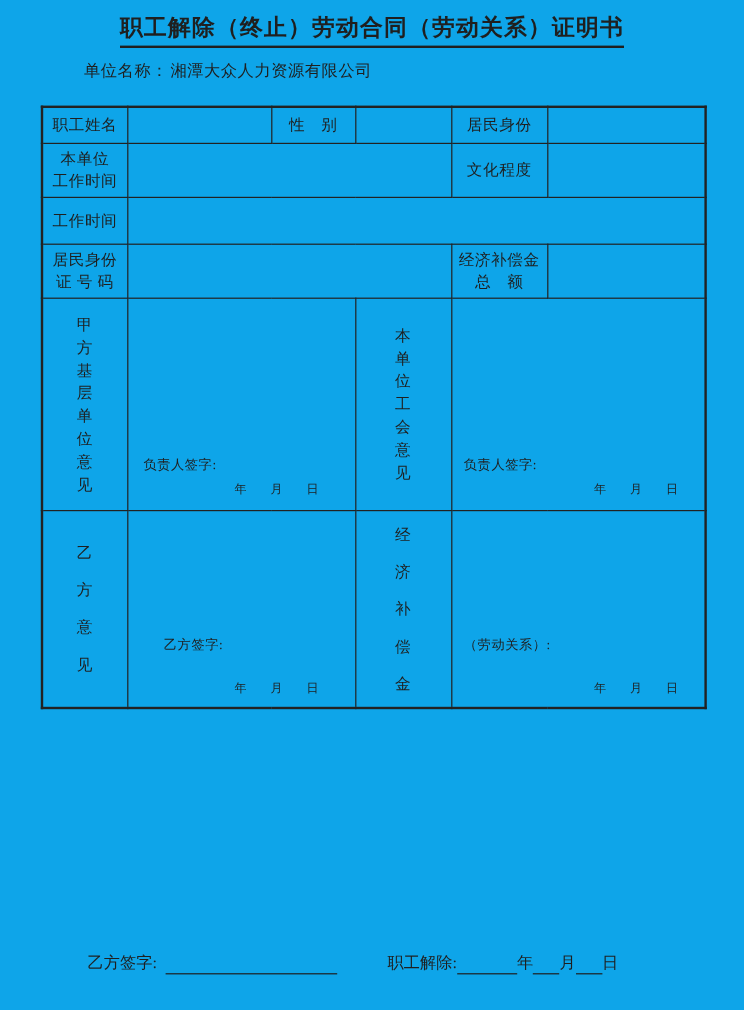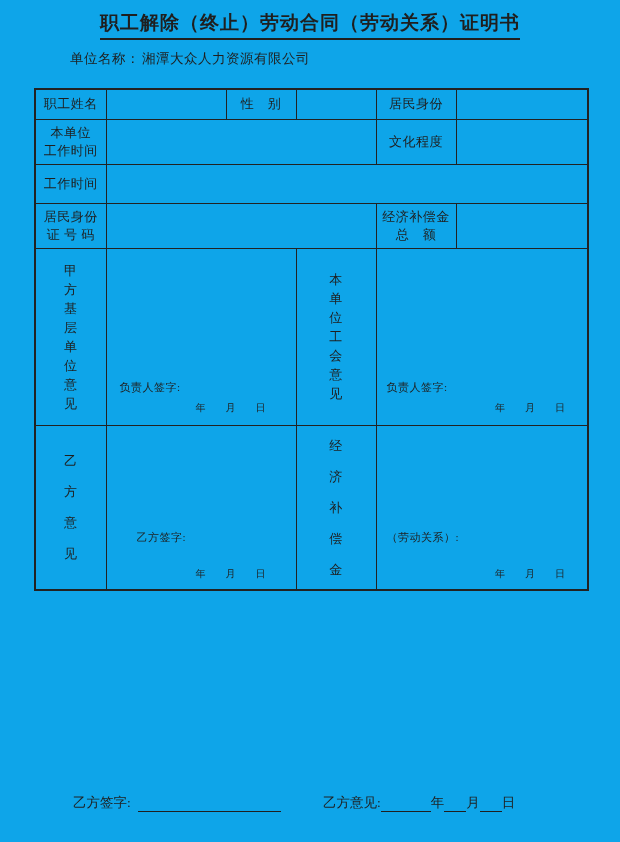--- a/index.html
+++ b/index.html
@@ -185,16 +185,16 @@
       <td colspan="2" class="sig cell-r">
         <span class="sig-label">（劳动关系）:</span>
         <span class="sig-date">年　　月　　日</span>
       </td>
     </tr>
   </tbody>
     </table>
 
   <div class="footer">
     <span class="footer-sign"><span>乙方签字:</span><span class="blank w-sign"></span></span>
-    <span class="footer-date"><span>乙方意见:</span><span class="blank w-date"></span><span>年</span><span class="blank w-md"></span><span>月</span><span class="blank w-md"></span><span>日</span></span>
+    <span class="footer-date"><span>职工解除:</span><span class="blank w-date"></span><span>年</span><span class="blank w-md"></span><span>月</span><span class="blank w-md"></span><span>日</span></span>
   </div>
 
 </div>
 
 </body></html>

